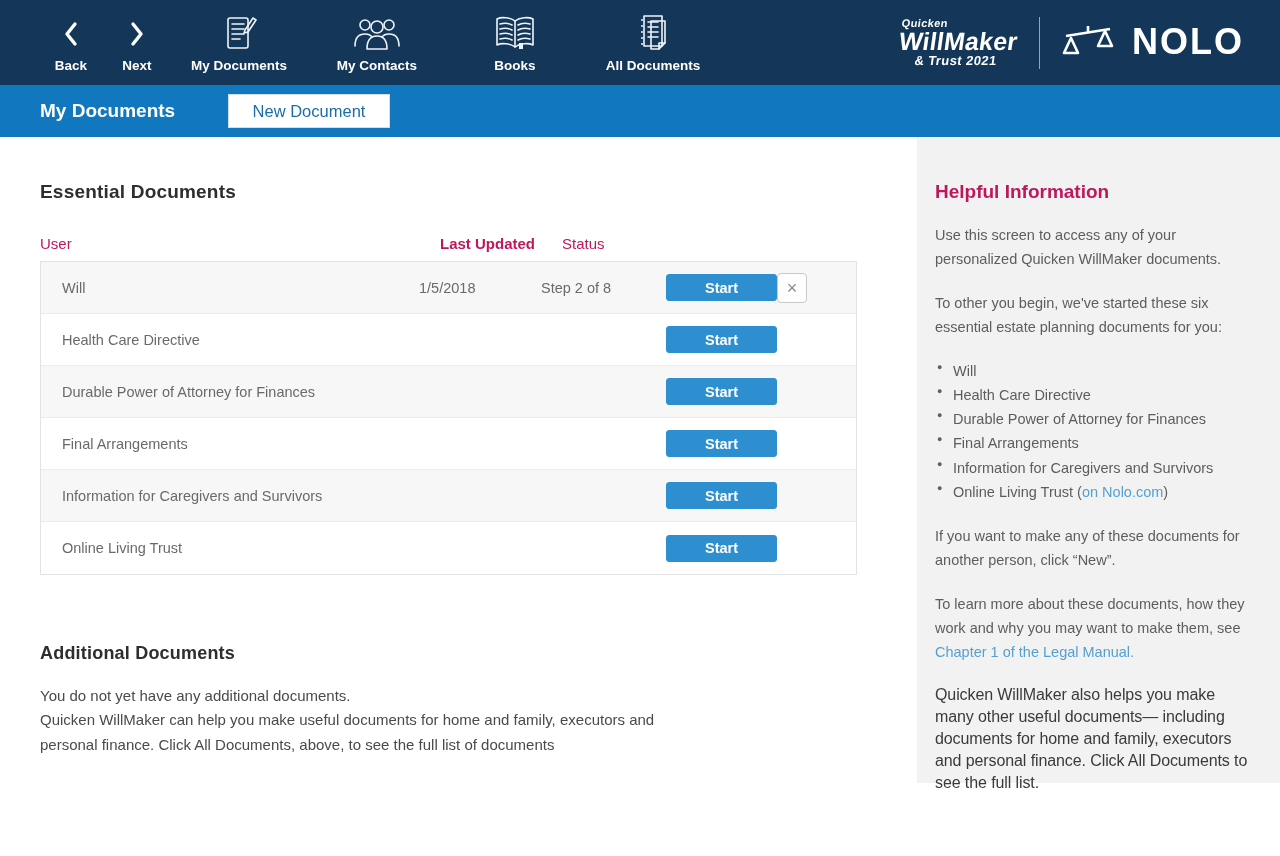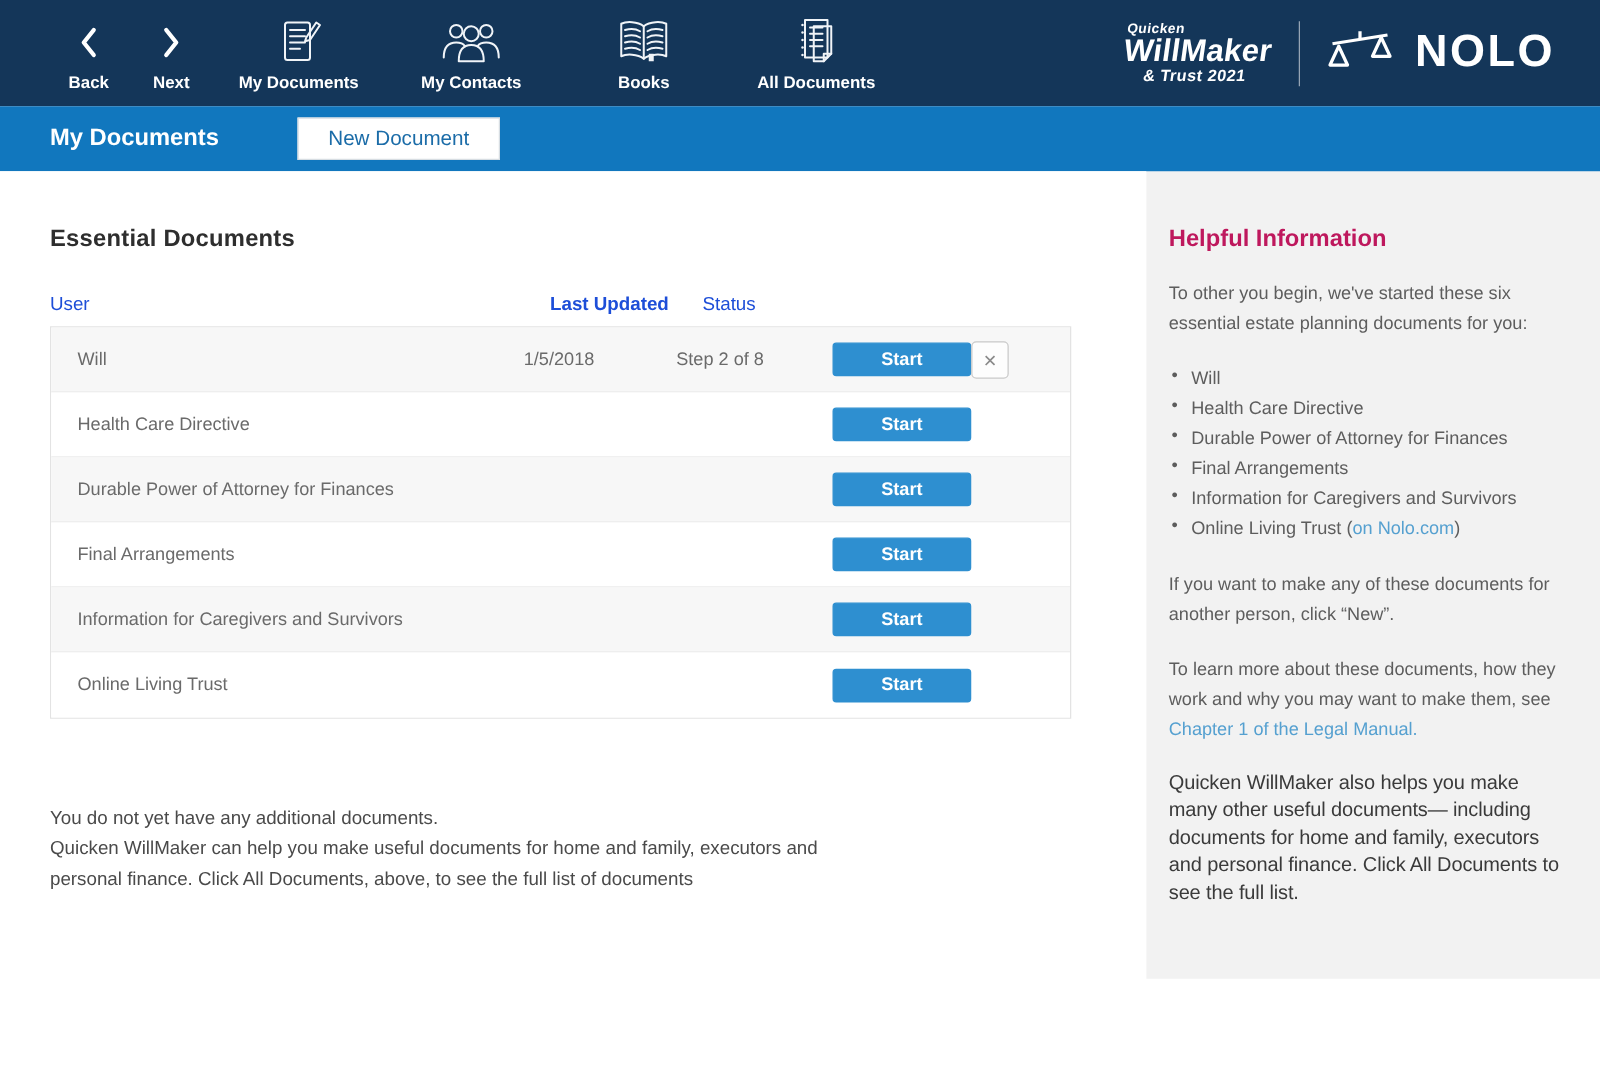--- a/index.html
+++ b/index.html
@@ -26,34 +26,34 @@
   .wm-main { font-size:25px; font-weight:800; letter-spacing:.2px; }
   .wm-sub { font-size:13px; font-weight:700; letter-spacing:.4px; }
   .brand-divider { width:1px; height:52px; background:rgba(255,255,255,.55); }
   .nolo-logo { display:flex; gap:18px; }
   .nolo-text { font-size:36px; font-weight:800; letter-spacing:2px; color:#fff; }
 
   
   .subheader { height:52px; background:#1177be; position:relative; display:flex; align-items:center; }
   .subheader-title { color:#fff; font-size:19px; font-weight:700; margin-left:40px; }
   .new-doc-btn {
-    position:absolute; left:238px; top:9px; width:162px; height:34px;
+    position:absolute; left:228px; top:9px; width:162px; height:34px;
     background:#fff; border:1px solid #d7dde2; color:#1b6ca8; font-size:16.5px;
     display:flex; align-items:center; justify-content:center; cursor:pointer;
     font-family:"Liberation Sans", sans-serif;
   }
 
   
   .content { display:flex; height:646px; }
   .main { width:917px; background:#fff; padding:44px 60px 0 40px; position:relative; }
   .sidebar { flex:1; background:#f2f2f2; padding:44px 30px 0 18px; }
 
   
   .section-heading { font-size:19px; font-weight:700; color:#2e2e2e; letter-spacing:.2px; }
-  .table-header { display:flex; margin-top:32px; padding-bottom:9px; font-size:15px; color:#1d4ed8; }
+  .table-header { display:flex; margin-top:32px; padding-bottom:9px; font-size:15px; color:#be185d; }
   .col-name-h { width:400px; }
   .col-date-h { width:122px;font-weight:bold; }
   .col-status-h { width:125px; }
   .doc-table { width:817px; border:1px solid #e3e3e3; }
   .doc-row { display:flex; align-items:center; height:52px; background:#fff; border-bottom:1px solid #ececec; }
   .doc-row:last-child { border-bottom:none; }
   .doc-row.alt { background:#f7f7f7; }
   .cell-name { width:378px; padding-left:21px; font-size:14.5px; color:#6a6a6a; }
   .cell-date { width:122px; font-size:14.5px; color:#6a6a6a; }
   .cell-status { width:125px; font-size:14.5px; color:#6a6a6a; }
@@ -265,30 +265,32 @@
           <span class="cell-date"></span>
           <span class="cell-status"></span>
           <span class="cell-action">
             <button class="start-btn">Start</button>
           </span>
         </div>
 
       </div>
 
       <div class="additional">
+        <h2 class="section-heading">Additional Documents</h2>
         <div class="additional-text">
           <div>You do not yet have any additional documents.</div>
           <div>Quicken WillMaker can help you make useful documents for home and family, executors and personal finance. Click All Documents, above, to see the full list of documents</div>
         </div>
       </div>
 
     </div>
 
     <div class="sidebar">
       <h2>Helpful Information</h2>
+      <p>Use this screen to access any of your personalized Quicken WillMaker documents.</p>
       <p>To other you begin, we've started these six essential estate planning documents for you:</p>
       <ul>
         <li>Will</li>
         <li>Health Care Directive</li>
         <li>Durable Power of Attorney for Finances</li>
         <li>Final Arrangements</li>
         <li>Information for Caregivers and Survivors</li>
         <li><span>Online Living Trust (</span><span class="sb-link">on Nolo.com</span><span>)</span></li>
       </ul>
       <p>If you want to make any of these documents for another person, click “New”.</p>

